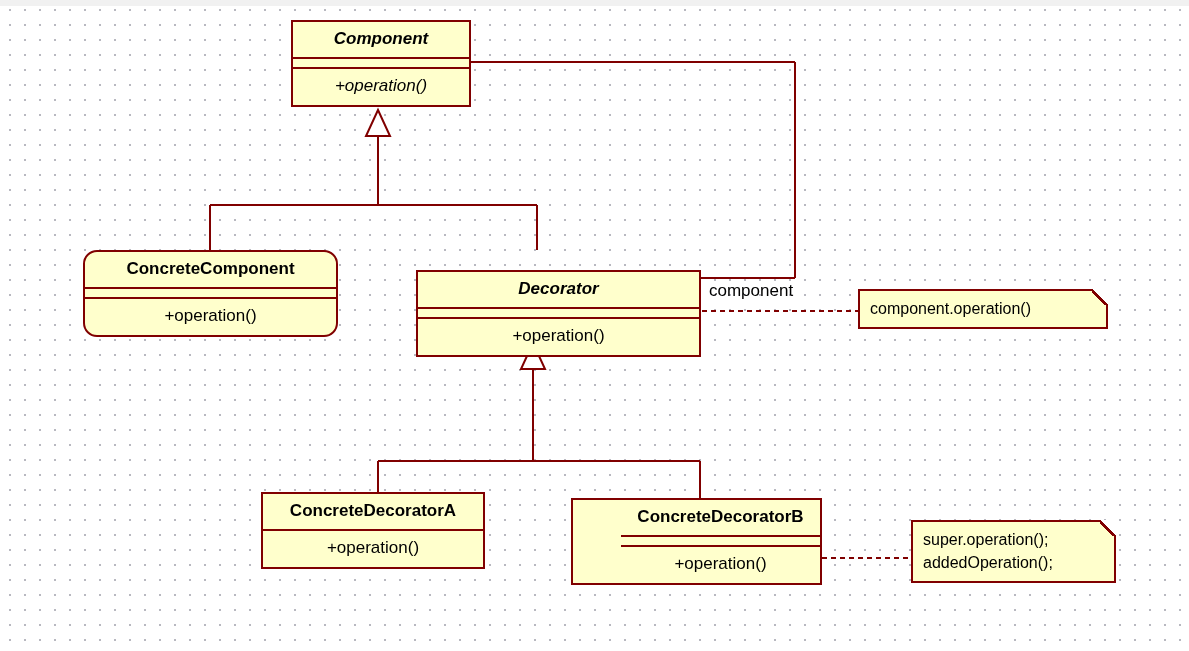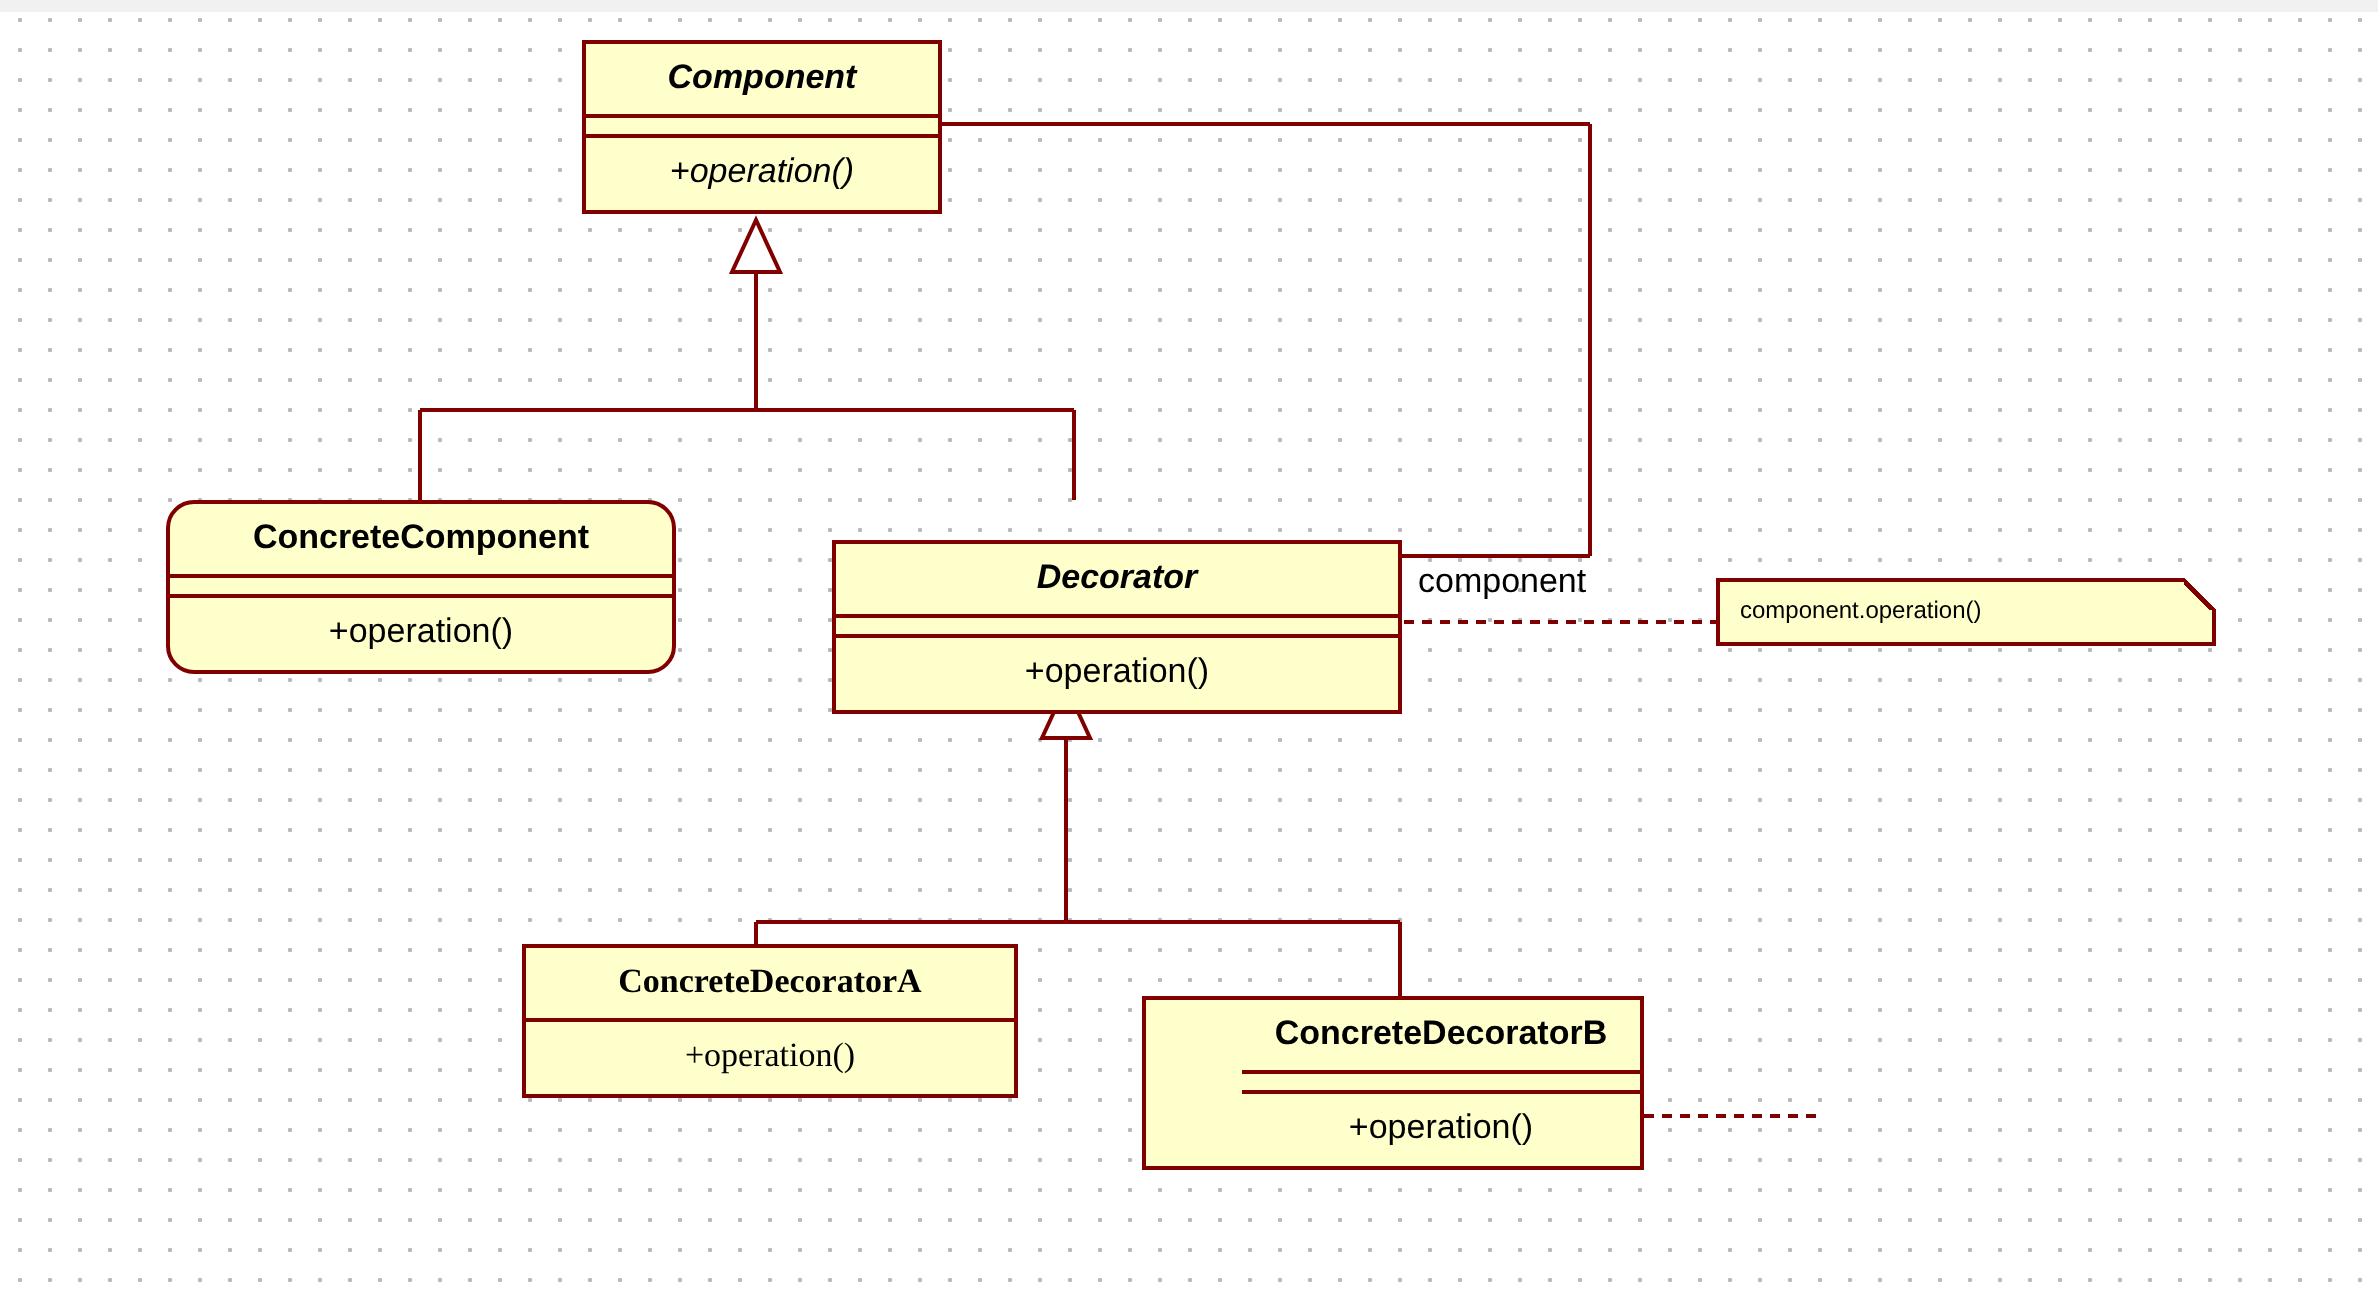--- a/index.html
+++ b/index.html
@@ -71,21 +71,21 @@
     line-height: 1.45;
   }
   .uml-member.italic {
     font-style: italic;
   }
   .note {
     position: absolute;
     box-sizing: border-box;
     background: #ffffcc;
     border: 2px solid #800000;
-    font-size: 12px;
+    font-size: 16px;
     color: #000;
     padding: 6px 10px 7px 10px;
     line-height: 1.45;
   }
   .note .fold {
     position: absolute;
     top: -2px;
     right: -2px;
     width: 16px;
     height: 16px;
@@ -164,36 +164,41 @@
   </div>
 
   <div class="uml-class" style="left:416px; top:250px; width:285px;margin-top:20px;">
     <div class="uml-title abstract">Decorator</div>
     <div class="uml-compartment empty"></div>
     <div class="uml-compartment last">
       <div class="uml-member">+operation()</div>
     </div>
   </div>
 
-  <div class="uml-class" style="left:261px; top:472px; width:248px;font-family:Liberation Serif, serif;">
+  <div class="uml-class" style="left:261px; top:492px; width:224px;">
     <div class="uml-title">ConcreteDecoratorA</div>
     <div class="uml-compartment last">
       <div class="uml-member">+operation()</div>
     </div>
   </div>
 
   <div class="uml-class" style="left:571px; top:498px; width:251px;padding-left:48px;">
     <div class="uml-title">ConcreteDecoratorB</div>
     <div class="uml-compartment empty"></div>
     <div class="uml-compartment last">
       <div class="uml-member">+operation()</div>
     </div>
   </div>
 
   <div class="note" style="left:858px; top:289px; width:250px;">
     <span class="fold"></span>
     <div class="note-line">component.operation()</div>
   </div>
 
+  <div class="note" style="left:911px; top:520px; width:205px;">
+    <span class="fold"></span>
+    <div class="note-line">super.operation();</div>
+    <div class="note-line">addedOperation();</div>
+  </div>
 
   <div class="edge-label" style="left:709px; top:281px;">component</div>
 
 </div>
 
 </body></html>

